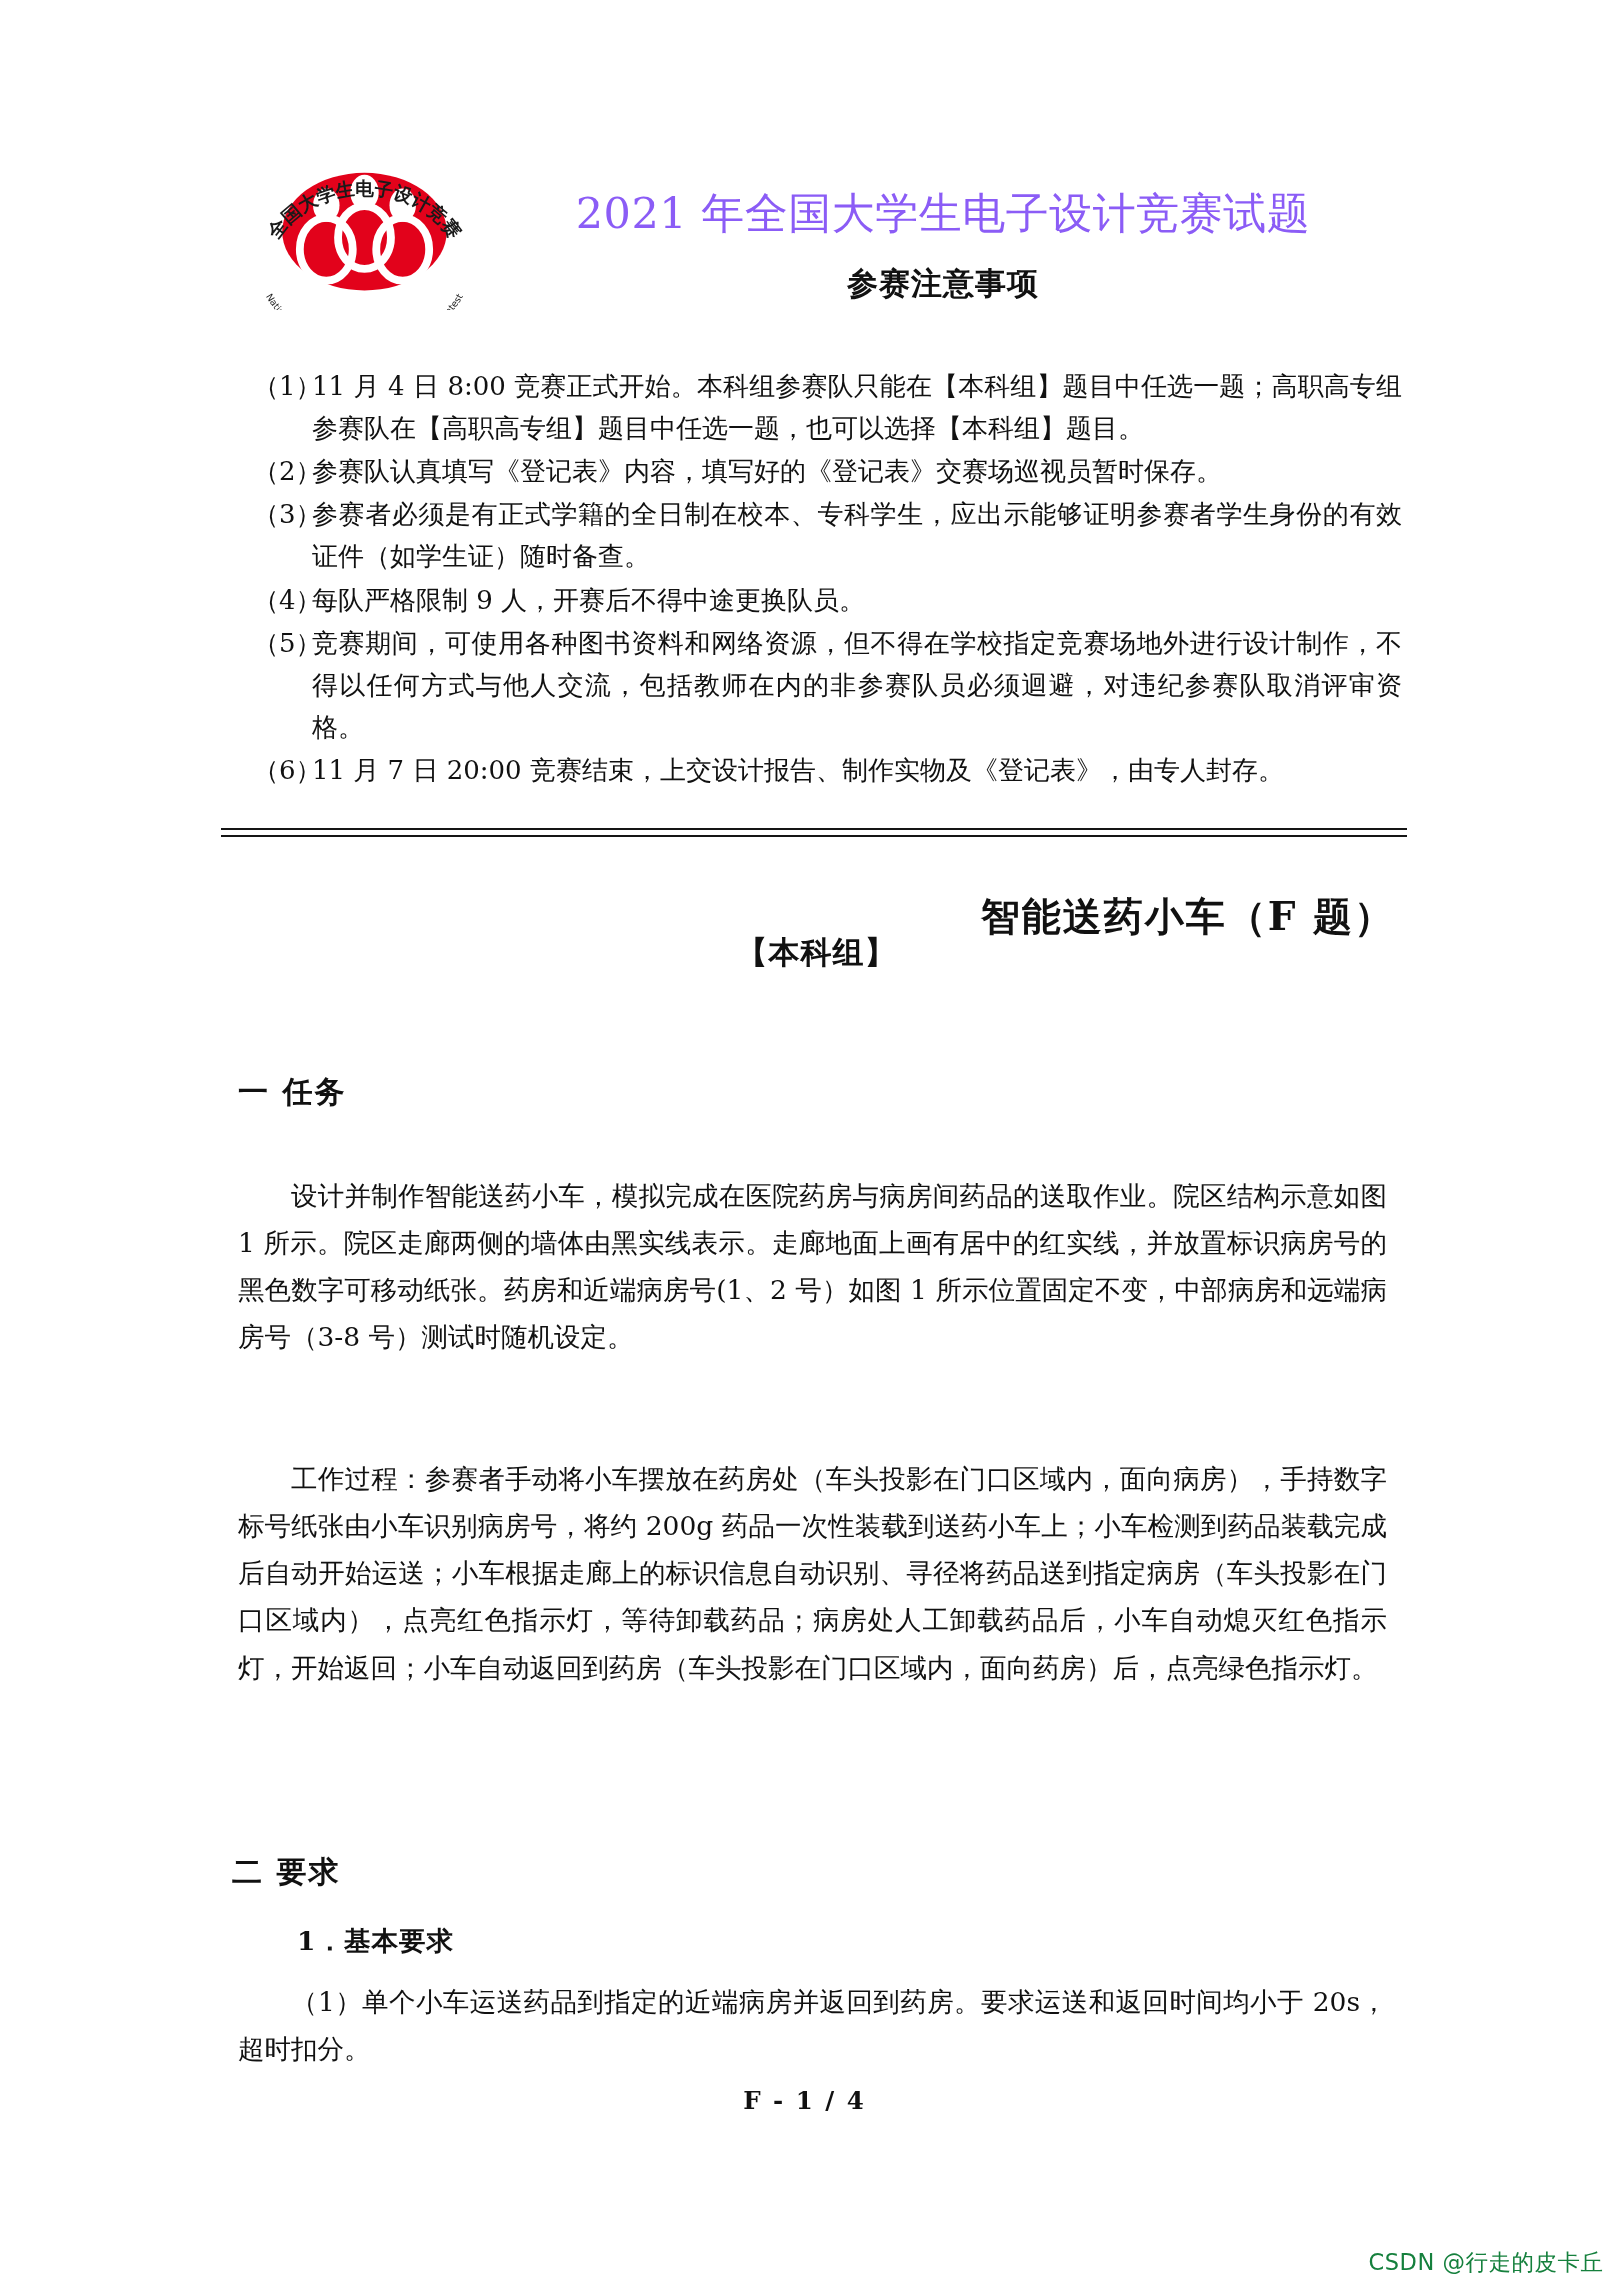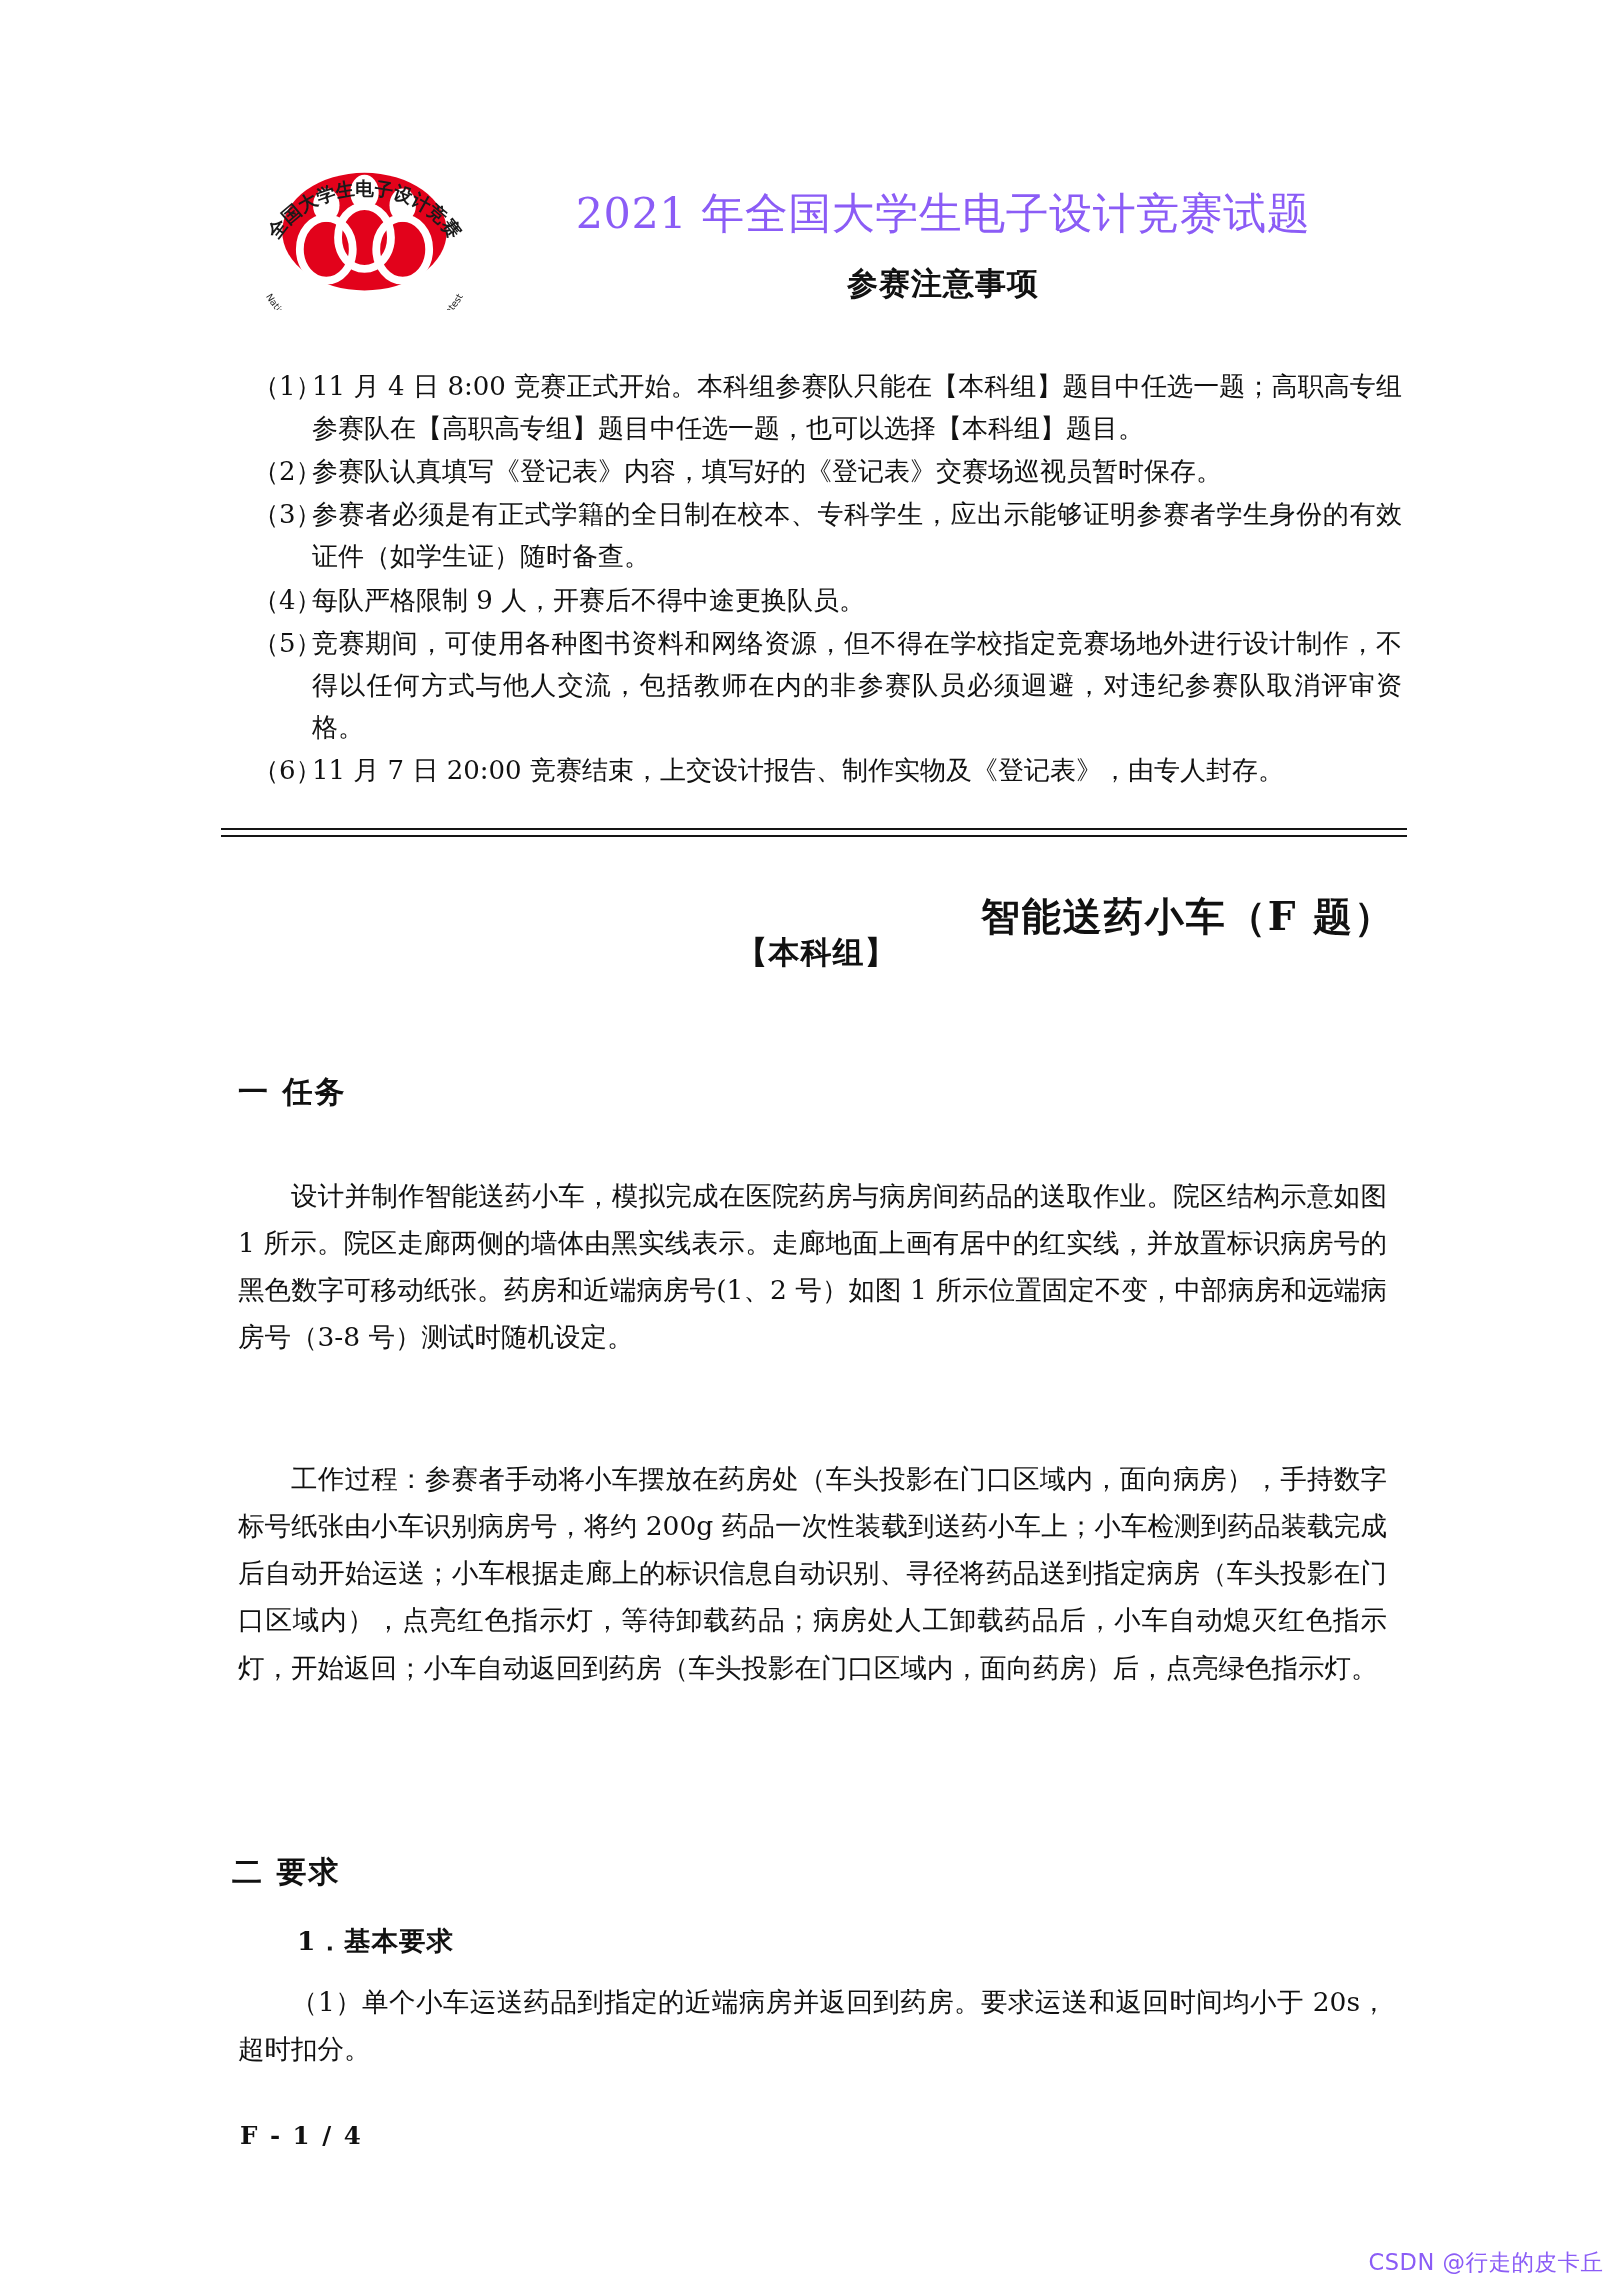--- a/index.html
+++ b/index.html
@@ -145,34 +145,34 @@
     text-justify: inter-ideograph;
   }
   .body-block p {
     margin: 0;
     text-indent: 2em;
   }
 
   
   .footer {
     position: absolute;
-    left: 240px;
+    left: 226px;
     top: 2086px;
     width: 1157px;
+    text-align: center;
     font-size: 24.5px;
     font-weight: bold;
     letter-spacing: 2px;
-    margin-top: 35px;
   }
   .watermark {
     position: absolute;
     right: 17.6px;
     top: 2247px;
     font-size: 22.5px;
-    color: #8b5cf6;
+    color: #15803d;
     font-family: "DejaVu Sans", "Liberation Sans", sans-serif;
     letter-spacing: 0.5px;
     white-space: nowrap;
     text-align: right;
   }
 </style>
 </head>
 <body>
 
 <div class="page">

